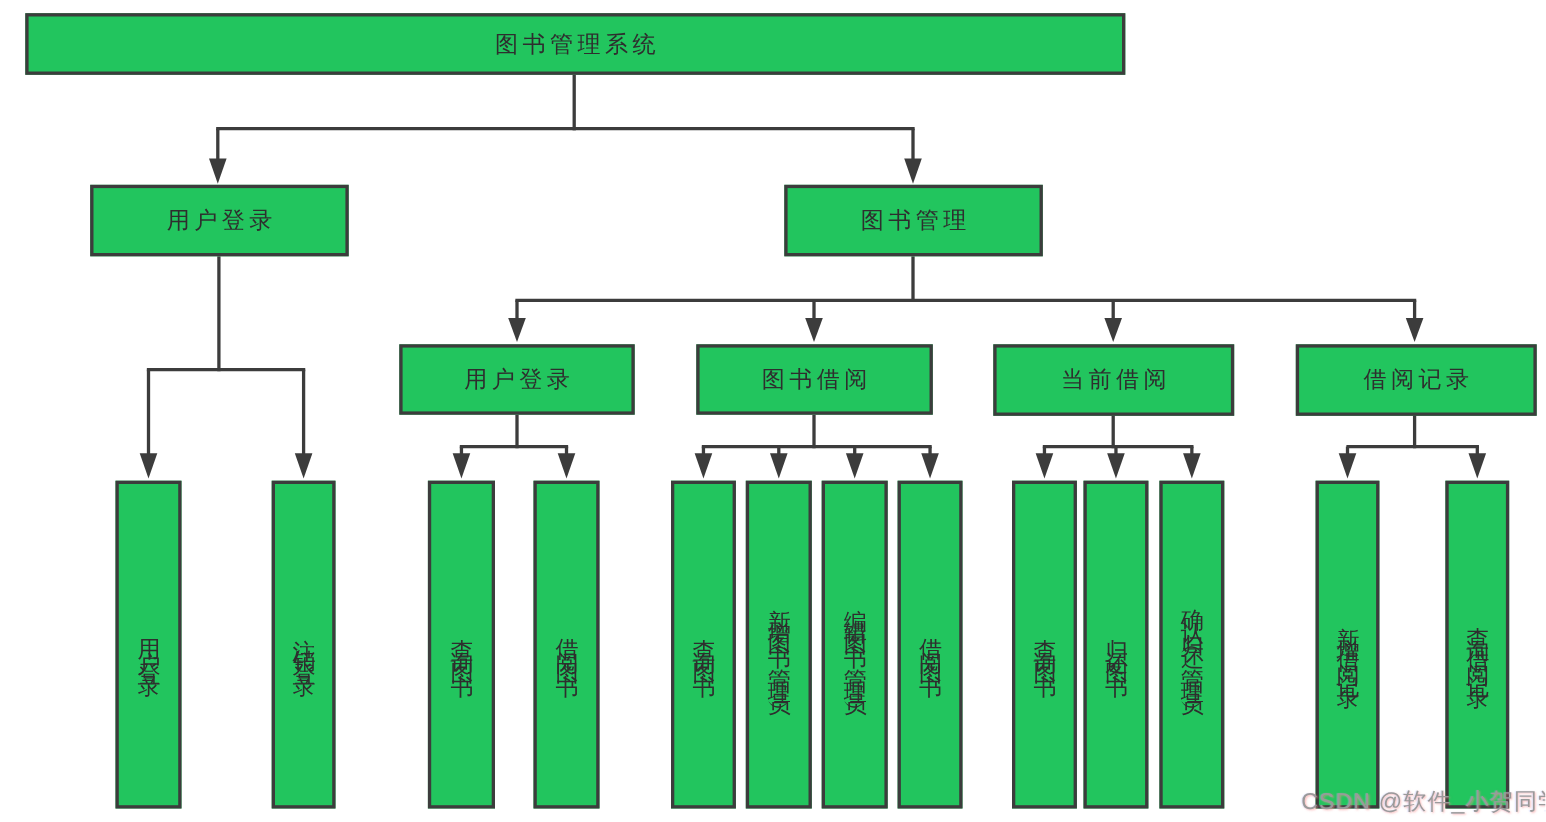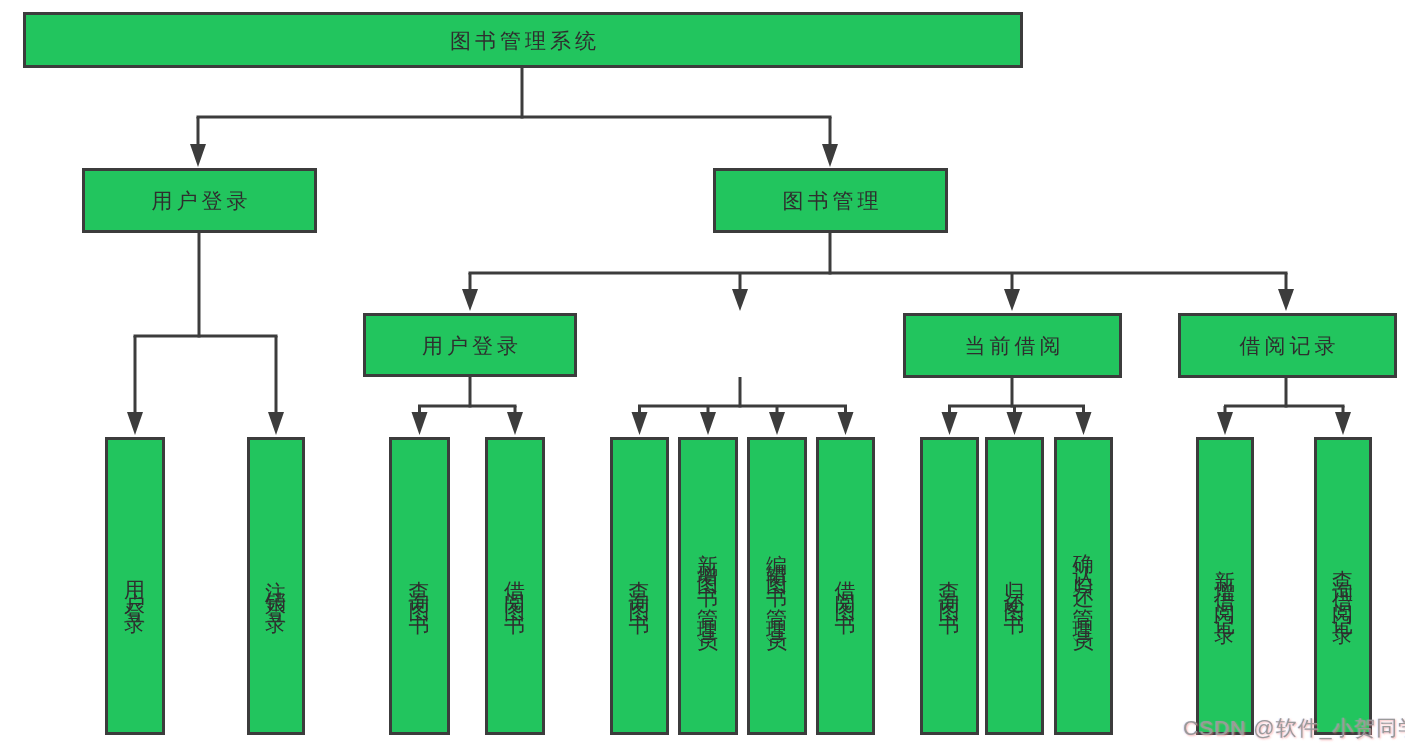--- a/index.html
+++ b/index.html
@@ -136,20 +136,23 @@
   <div class="box h" style="left:82px;top:168px;width:235px;height:65px;">
     <span>用户登录</span>
   </div>
   <div class="box h" style="left:713px;top:168px;width:235px;height:65px;">
     <span>图书管理</span>
   </div>
 
   <div class="box h" style="left:363px;top:313px;width:214px;height:64px;">
     <span>用户登录</span>
   </div>
+  <div class="box h" style="left:633px;top:313px;width:215px;height:64px;">
+    <span>图书借阅</span>
+  </div>
   <div class="box h" style="left:903px;top:313px;width:219px;height:65px;">
     <span>当前借阅</span>
   </div>
   <div class="box h" style="left:1178px;top:313px;width:219px;height:65px;">
     <span>借阅记录</span>
   </div>
 
   <div class="box v" style="left:105px;top:437px;width:60px;height:298px;">
     <span>用户登录</span>
   </div>

